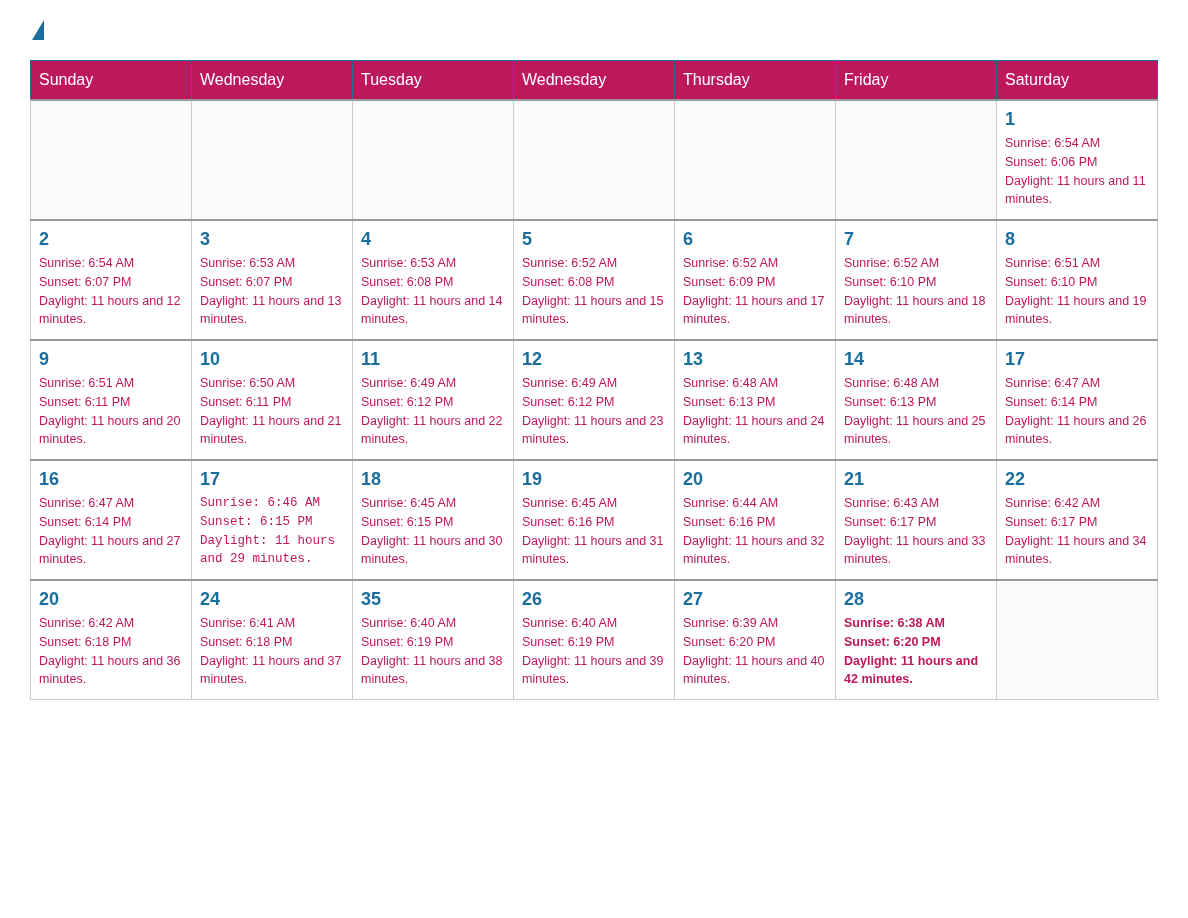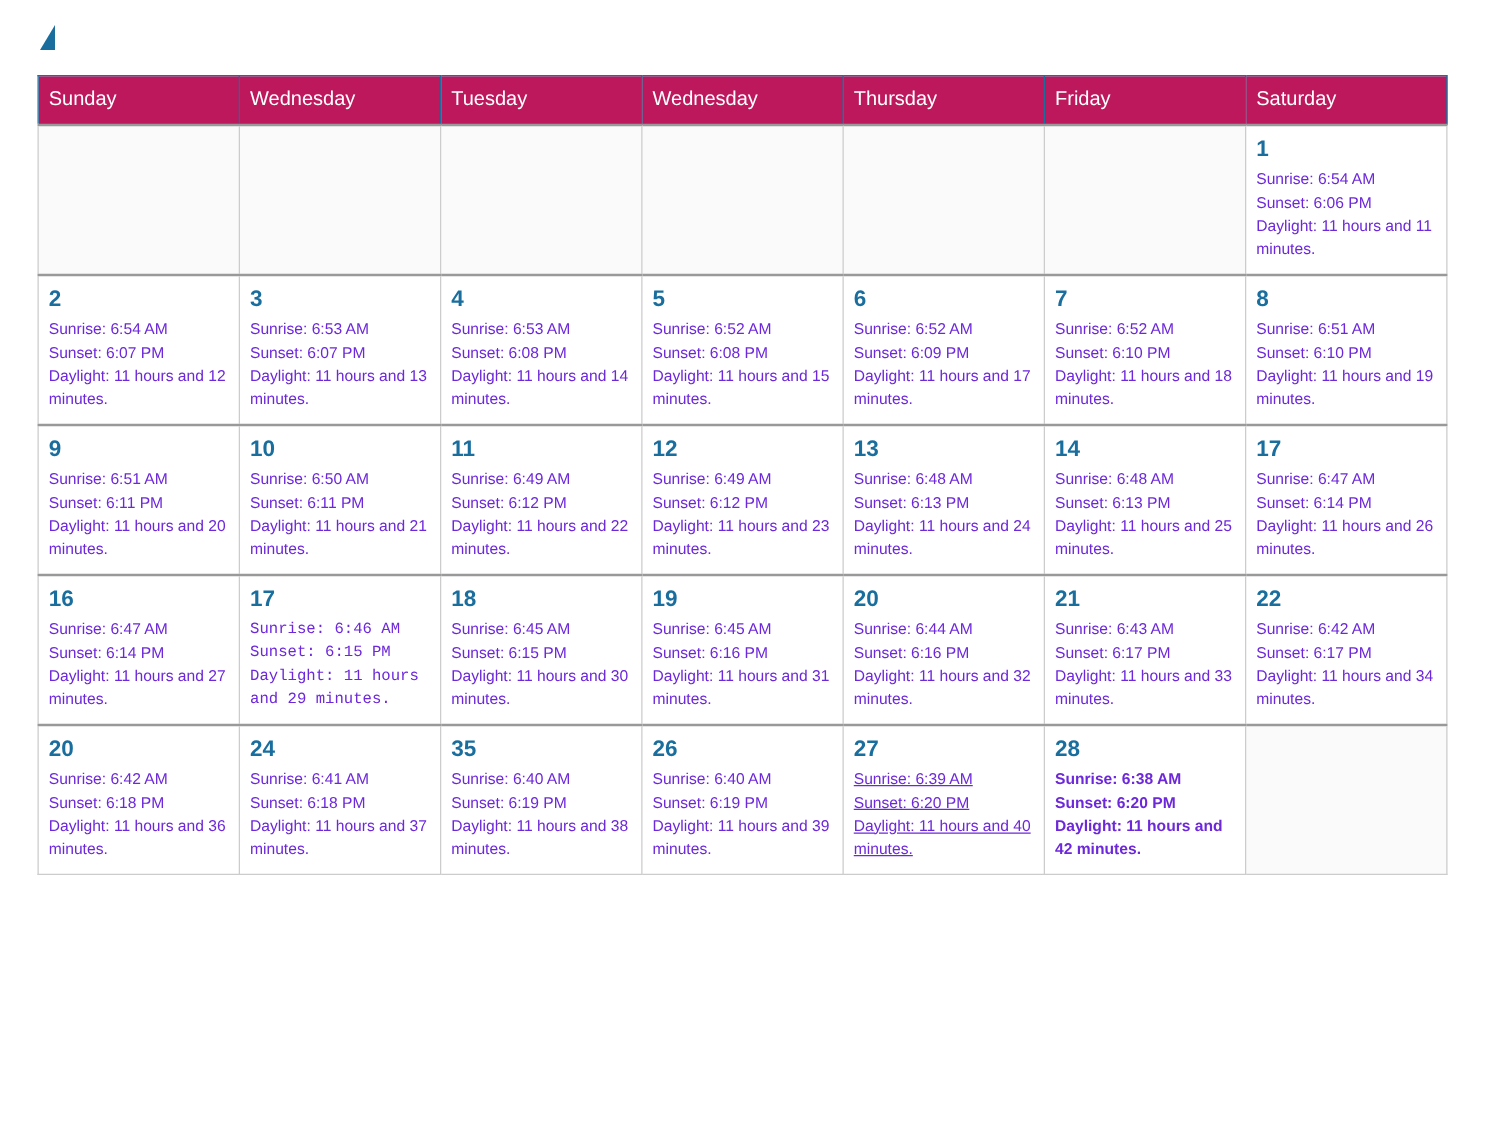--- a/index.html
+++ b/index.html
@@ -79,21 +79,21 @@
     }
     .day-number {
       font-size: 18px;
       font-weight: bold;
       color: #1a6e9e;
       display: block;
       margin-bottom: 4px;
     }
     .day-info {
       font-size: 12.5px;
-      color: #6d28d9;
+      color: #be185d;
       line-height: 1.5;
     }
     .empty-cell {
       background: #fafafa;
     }
     .calendar tr td {
       border-top: 2px solid #999;
     }
   </style>
 </head>
@@ -294,21 +294,21 @@
 Daylight: 11 hours and 38 minutes.</div>
         </td>
         <td>
           <span class="day-number">26</span>
           <div class="day-info" style="white-space: pre-line;">Sunrise: 6:40 AM
 Sunset: 6:19 PM
 Daylight: 11 hours and 39 minutes.</div>
         </td>
         <td>
           <span class="day-number">27</span>
-          <div class="day-info" style="white-space: pre-line; text-decoration: underline;">Sunrise: 6:39 AM
+          <div class="day-info" style="white-space: pre-line;">Sunrise: 6:39 AM
 Sunset: 6:20 PM
 Daylight: 11 hours and 40 minutes.</div>
         </td>
         <td>
           <span class="day-number">28</span>
           <div class="day-info" style="white-space: pre-line; font-weight: bold;">Sunrise: 6:38 AM
 Sunset: 6:20 PM
 Daylight: 11 hours and 42 minutes.</div>
         </td>
         <td class="empty-cell"></td>

